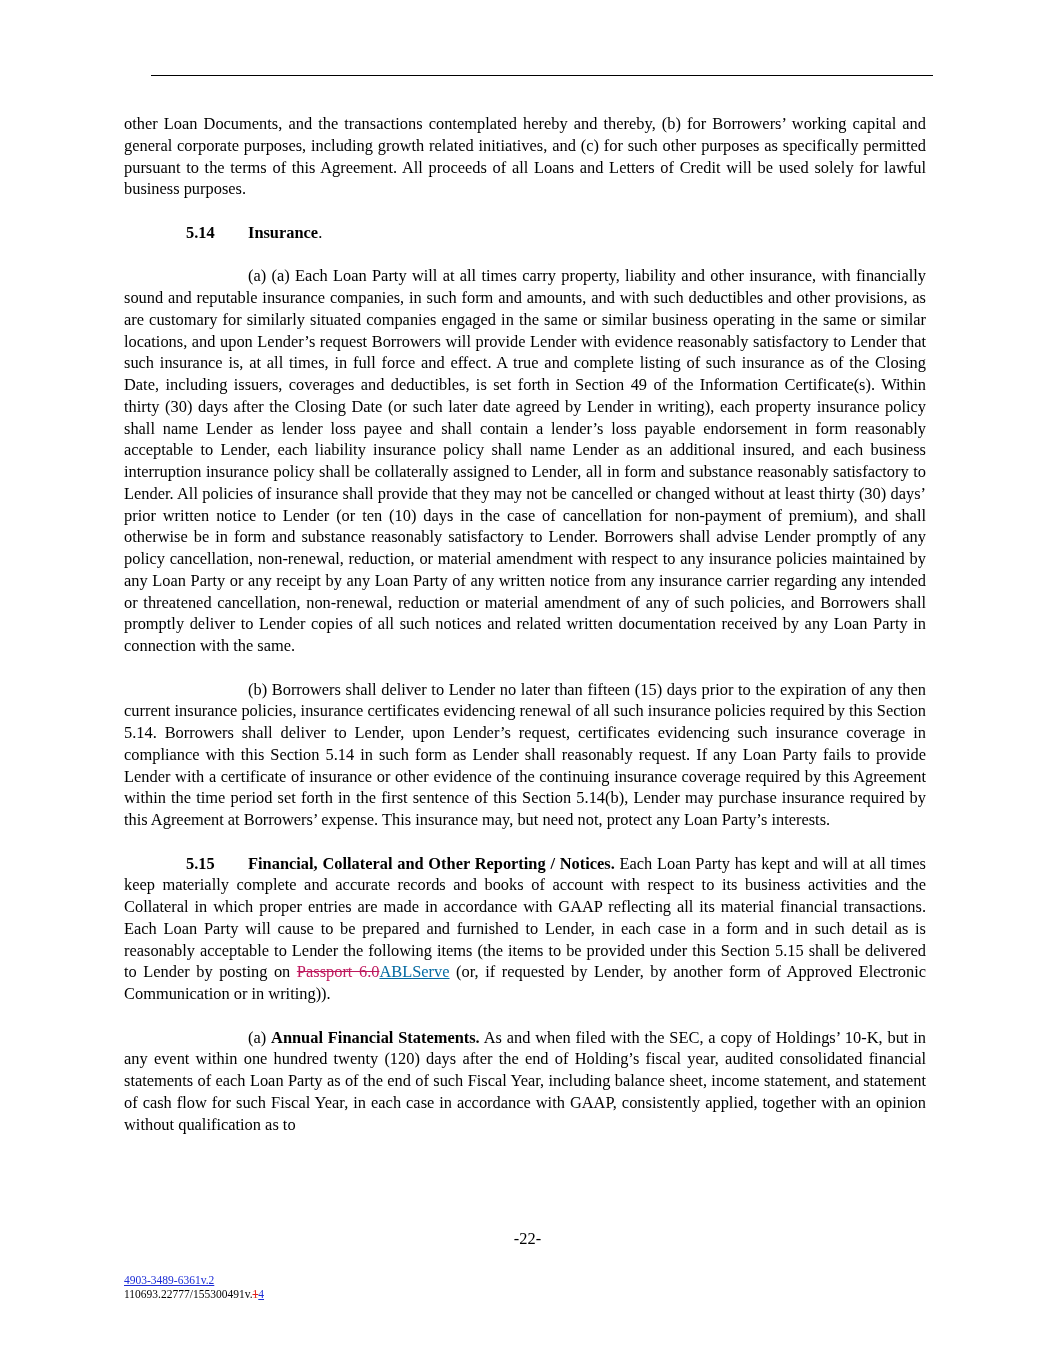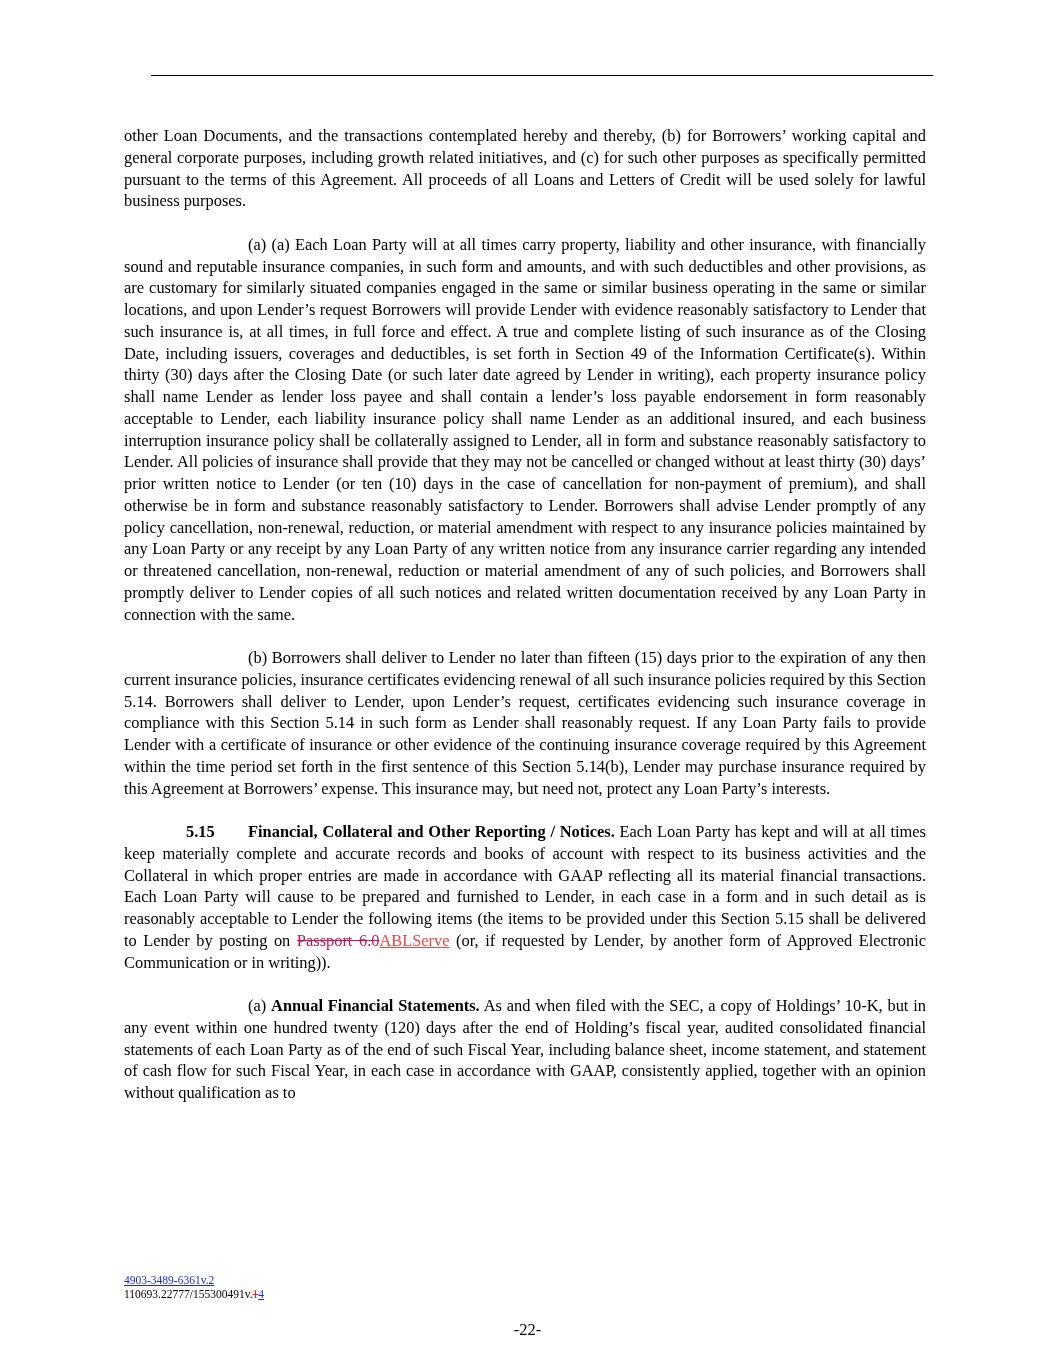--- a/index.html
+++ b/index.html
@@ -19,21 +19,21 @@
       position: absolute;
       left: 151px;
       top: 75px;
       width: 782px;
       height: 0;
       border-top: 1.5px solid #000000;
     }
     .body-text {
       position: absolute;
       left: 124px;
-      top: 125px;
+      top: 113px;
       width: 802px;
       font-size: 16.4px;
       line-height: 21.75px;
       font-family: Liberation Serif, serif;
     }
     .para {
       margin: 0;
       text-align: justify;
     }
     .para + .para {
@@ -55,28 +55,28 @@
       text-indent: 0;
     }
     .bold {
       font-weight: bold;
     }
     .deleted {
       color: #be185d;
       text-decoration: line-through;
     }
     .inserted-link {
-      color: #ef4444;
+      color: #0369a1;
       text-decoration: underline;
     }
     .page-number {
       position: absolute;
       left: 0;
       width: 1055px;
-      top: 1320px;
+      top: 1229px;
       text-align: center;
       font-size: 16.4px;
     }
     .footer {
       position: absolute;
       left: 124px;
       top: 1273px;
       font-size: 11.5px;
       line-height: 14px;
     }
@@ -101,20 +101,23 @@
 <body>
 
 <div class="top-rule"></div>
 
 <div class="body-text">
 
   <p class="para">
     <span>other Loan Documents, and the transactions contemplated hereby and thereby, (b) for Borrowers’ working capital and general corporate purposes, including growth related initiatives, and (c) for such other purposes as specifically permitted pursuant to the terms of this Agreement.  All proceeds of all Loans and Letters of Credit will be used solely for lawful business purposes.</span>
   </p>
 
+  <p class="para indent-heading">
+    <span class="sec-num">5.14</span><span class="bold">Insurance</span><span>.</span>
+  </p>
 
   <p class="para indent-sub">
     <span>(a)  (a)  Each Loan Party will at all times carry property, liability and other insurance, with financially sound and reputable insurance companies, in such form and amounts, and with such deductibles and other provisions, as are customary for similarly situated companies engaged in the same or similar business operating in the same or similar locations, and upon Lender’s request Borrowers will provide Lender with evidence reasonably satisfactory to Lender that such insurance is, at all times, in full force and effect.  A true and complete listing of such insurance as of the Closing Date, including issuers, coverages and deductibles, is set forth in Section 49 of the Information Certificate(s).  Within thirty (30) days after the Closing Date (or such later date agreed by Lender in writing), each property insurance policy shall name Lender as lender loss payee and shall contain a lender’s loss payable endorsement in form reasonably acceptable to Lender, each liability insurance policy shall name Lender as an additional insured, and each business interruption insurance policy shall be collaterally assigned to Lender, all in form and substance reasonably satisfactory to Lender.  All policies of insurance shall provide that they may not be cancelled or changed without at least thirty (30) days’ prior written notice to Lender (or ten (10) days in the case of cancellation for non-payment of premium), and shall otherwise be in form and substance reasonably satisfactory to Lender.  Borrowers shall advise Lender promptly of any policy cancellation, non-renewal, reduction, or material amendment with respect to any insurance policies maintained by any Loan Party or any receipt by any Loan Party of any written notice from any insurance carrier regarding any intended or threatened cancellation, non-renewal, reduction or material amendment of any of such policies, and Borrowers shall promptly deliver to Lender copies of all such notices and related written documentation received by any Loan Party in connection with the same.</span>
   </p>
 
   <p class="para indent-sub">
     <span>(b) Borrowers shall deliver to Lender no later than fifteen (15) days prior to the expiration of any then current insurance policies, insurance certificates evidencing renewal of all such insurance policies required by this Section 5.14.  Borrowers shall deliver to Lender, upon Lender’s request, certificates evidencing such insurance coverage in compliance with this Section 5.14 in such form as Lender shall reasonably request.  If any Loan Party fails to provide Lender with a certificate of insurance or other evidence of the continuing insurance coverage required by this Agreement within the time period set forth in the first sentence of this Section 5.14(b), Lender may purchase insurance required by this Agreement at Borrowers’ expense.  This insurance may, but need not, protect any Loan Party’s interests.</span>
   </p>
 
   <p class="para indent-first">

